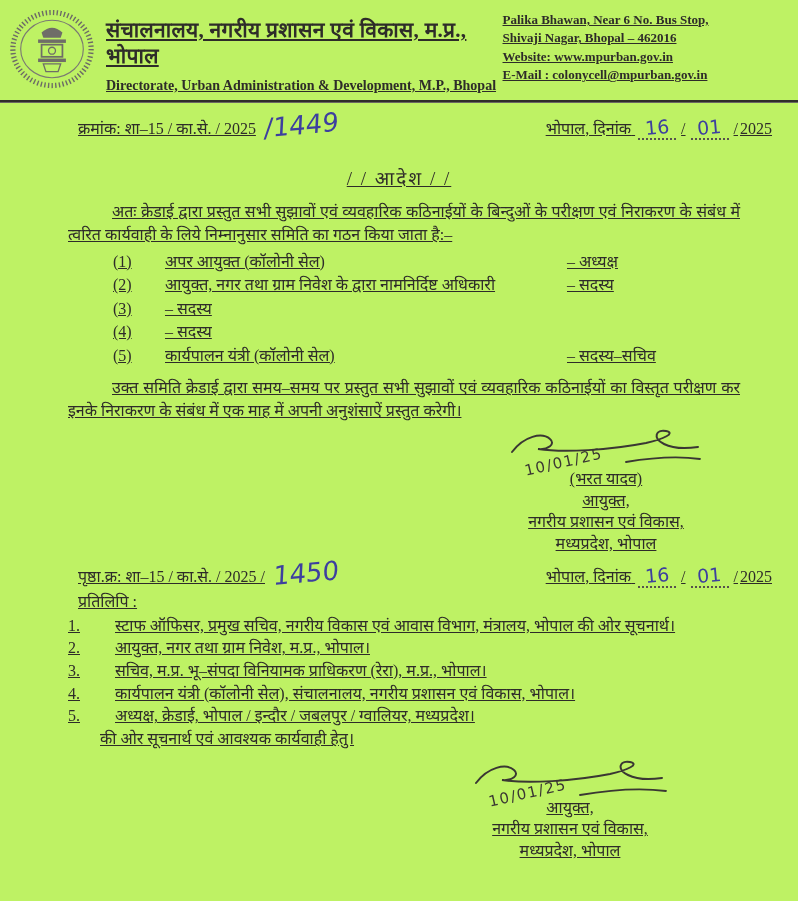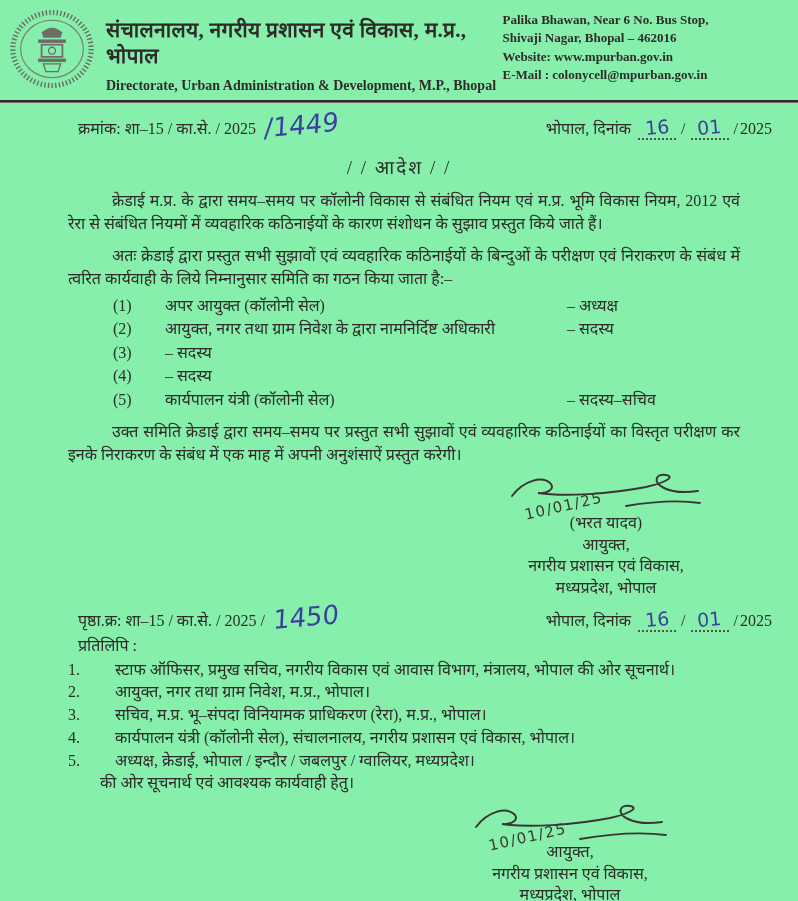--- a/index.html
+++ b/index.html
@@ -1,45 +1,46 @@
 <!DOCTYPE html>
 <html lang="hi"><head>
 <meta charset="utf-8">
 <style>
   * { box-sizing: border-box; }
   html,body { margin:0; padding:0; background:#d9d7d3; }
   .page {
     position: relative;
     width: 798px; height: 901px;
     margin: 0 auto;
-    background: #86efac;
+    background: #bef264;
     color: #2e2c29;
     font-family: "Liberation Serif", "DejaVu Serif", serif;
     overflow: hidden;
+    text-decoration: underline;
   }
   
   .header { display:flex; align-items:flex-start; padding:9px 12px 3px 8px; }
   .emblem { flex:0 0 auto; width:88px; height:80px; }
   .titles { margin-left:10px; padding-top:8px; width:400px; }
   .title-hi { font-size:21px; font-weight:bold; letter-spacing:.3px; line-height:1.25; }
   .title-en { font-size:14px; font-weight:bold; margin-top:8px; }
   .contact { margin-left:auto; width:286px; font-size:13px; font-weight:bold; line-height:1.42; padding-top:2px; }
   .rule { height:3px; background:#2f2e2b; margin-top:3px; border-bottom:1px solid #6b6862; }
 
   
   .ref-row { display:flex; align-items:baseline; margin:14px 26px 0 78px; font-size:16px; }
   .ref-row.second { margin-top:10px; }
   .hw { color:#3d3f9f; font-family:"DejaVu Sans", sans-serif; }
   .hw-serial { display:inline-block; font-size:26px; line-height:14px; transform:rotate(-5deg) skewX(-8deg); margin-left:8px; vertical-align:baseline; }
   .date-part { margin-left:auto; white-space:nowrap; }
   .date-slot { display:inline-block; min-width:38px; border-bottom:2px dotted #56524c; text-align:center; margin:0 3px; }
   .hw-num { display:inline-block; font-size:19px; line-height:12px; transform:rotate(-5deg); }
   .date-sep { padding:0 2px; }
 
-  .order-heading { text-align:center; font-size:19px; letter-spacing:2px; margin-top:14px; }
+  .order-heading { text-align:center; font-size:19px; letter-spacing:2px; margin-top:25px; }
 
   
   .para { margin:9px 58px 0 68px; font-size:16px; line-height:1.44; text-align:justify; text-indent:44px; }
 
   
   .committee { margin:4px 0 0 113px; font-size:16px; line-height:1.47; }
   .c-row { display:flex; }
   .c-num { flex:0 0 52px; }
   .c-name { min-width:402px; white-space:nowrap; }
   .c-role { white-space:nowrap; }
@@ -91,21 +92,20 @@
   <div class="ref-row">
     <span><span>क्रमांक: शा–15 / का.से. / 2025</span><span class="hw hw-serial">/1449</span></span>
     <span class="date-part">
       <span>भोपाल, दिनांक</span>
       <span class="date-slot"><span class="hw hw-num">16</span></span><span class="date-sep">/</span><span class="date-slot"><span class="hw hw-num">01</span></span><span class="date-sep">/</span><span>2025</span>
     </span>
   </div>
 
   <div class="order-heading">/ /  आदेश  / /</div>
 
-  <div class="para">क्रेडाई म.प्र. के द्वारा समय–समय पर कॉलोनी विकास से संबंधित नियम एवं म.प्र. भूमि विकास नियम, 2012 एवं रेरा से संबंधित नियमों में व्यवहारिक कठिनाईयों के कारण संशोधन के सुझाव प्रस्तुत किये जाते हैं।</div>
   <div class="para">अतः क्रेडाई द्वारा प्रस्तुत सभी सुझावों एवं व्यवहारिक कठिनाईयों के बिन्दुओं के परीक्षण एवं निराकरण के संबंध में त्वरित कार्यवाही के लिये निम्नानुसार समिति का गठन किया जाता है:–</div>
 
   <div class="committee">
     <div class="c-row">
       <span class="c-num">(1)</span>
       <span class="c-name">अपर आयुक्त (कॉलोनी सेल)</span>
       <span class="c-role">– अध्यक्ष</span>
     </div>
     <div class="c-row">
       <span class="c-num">(2)</span>

